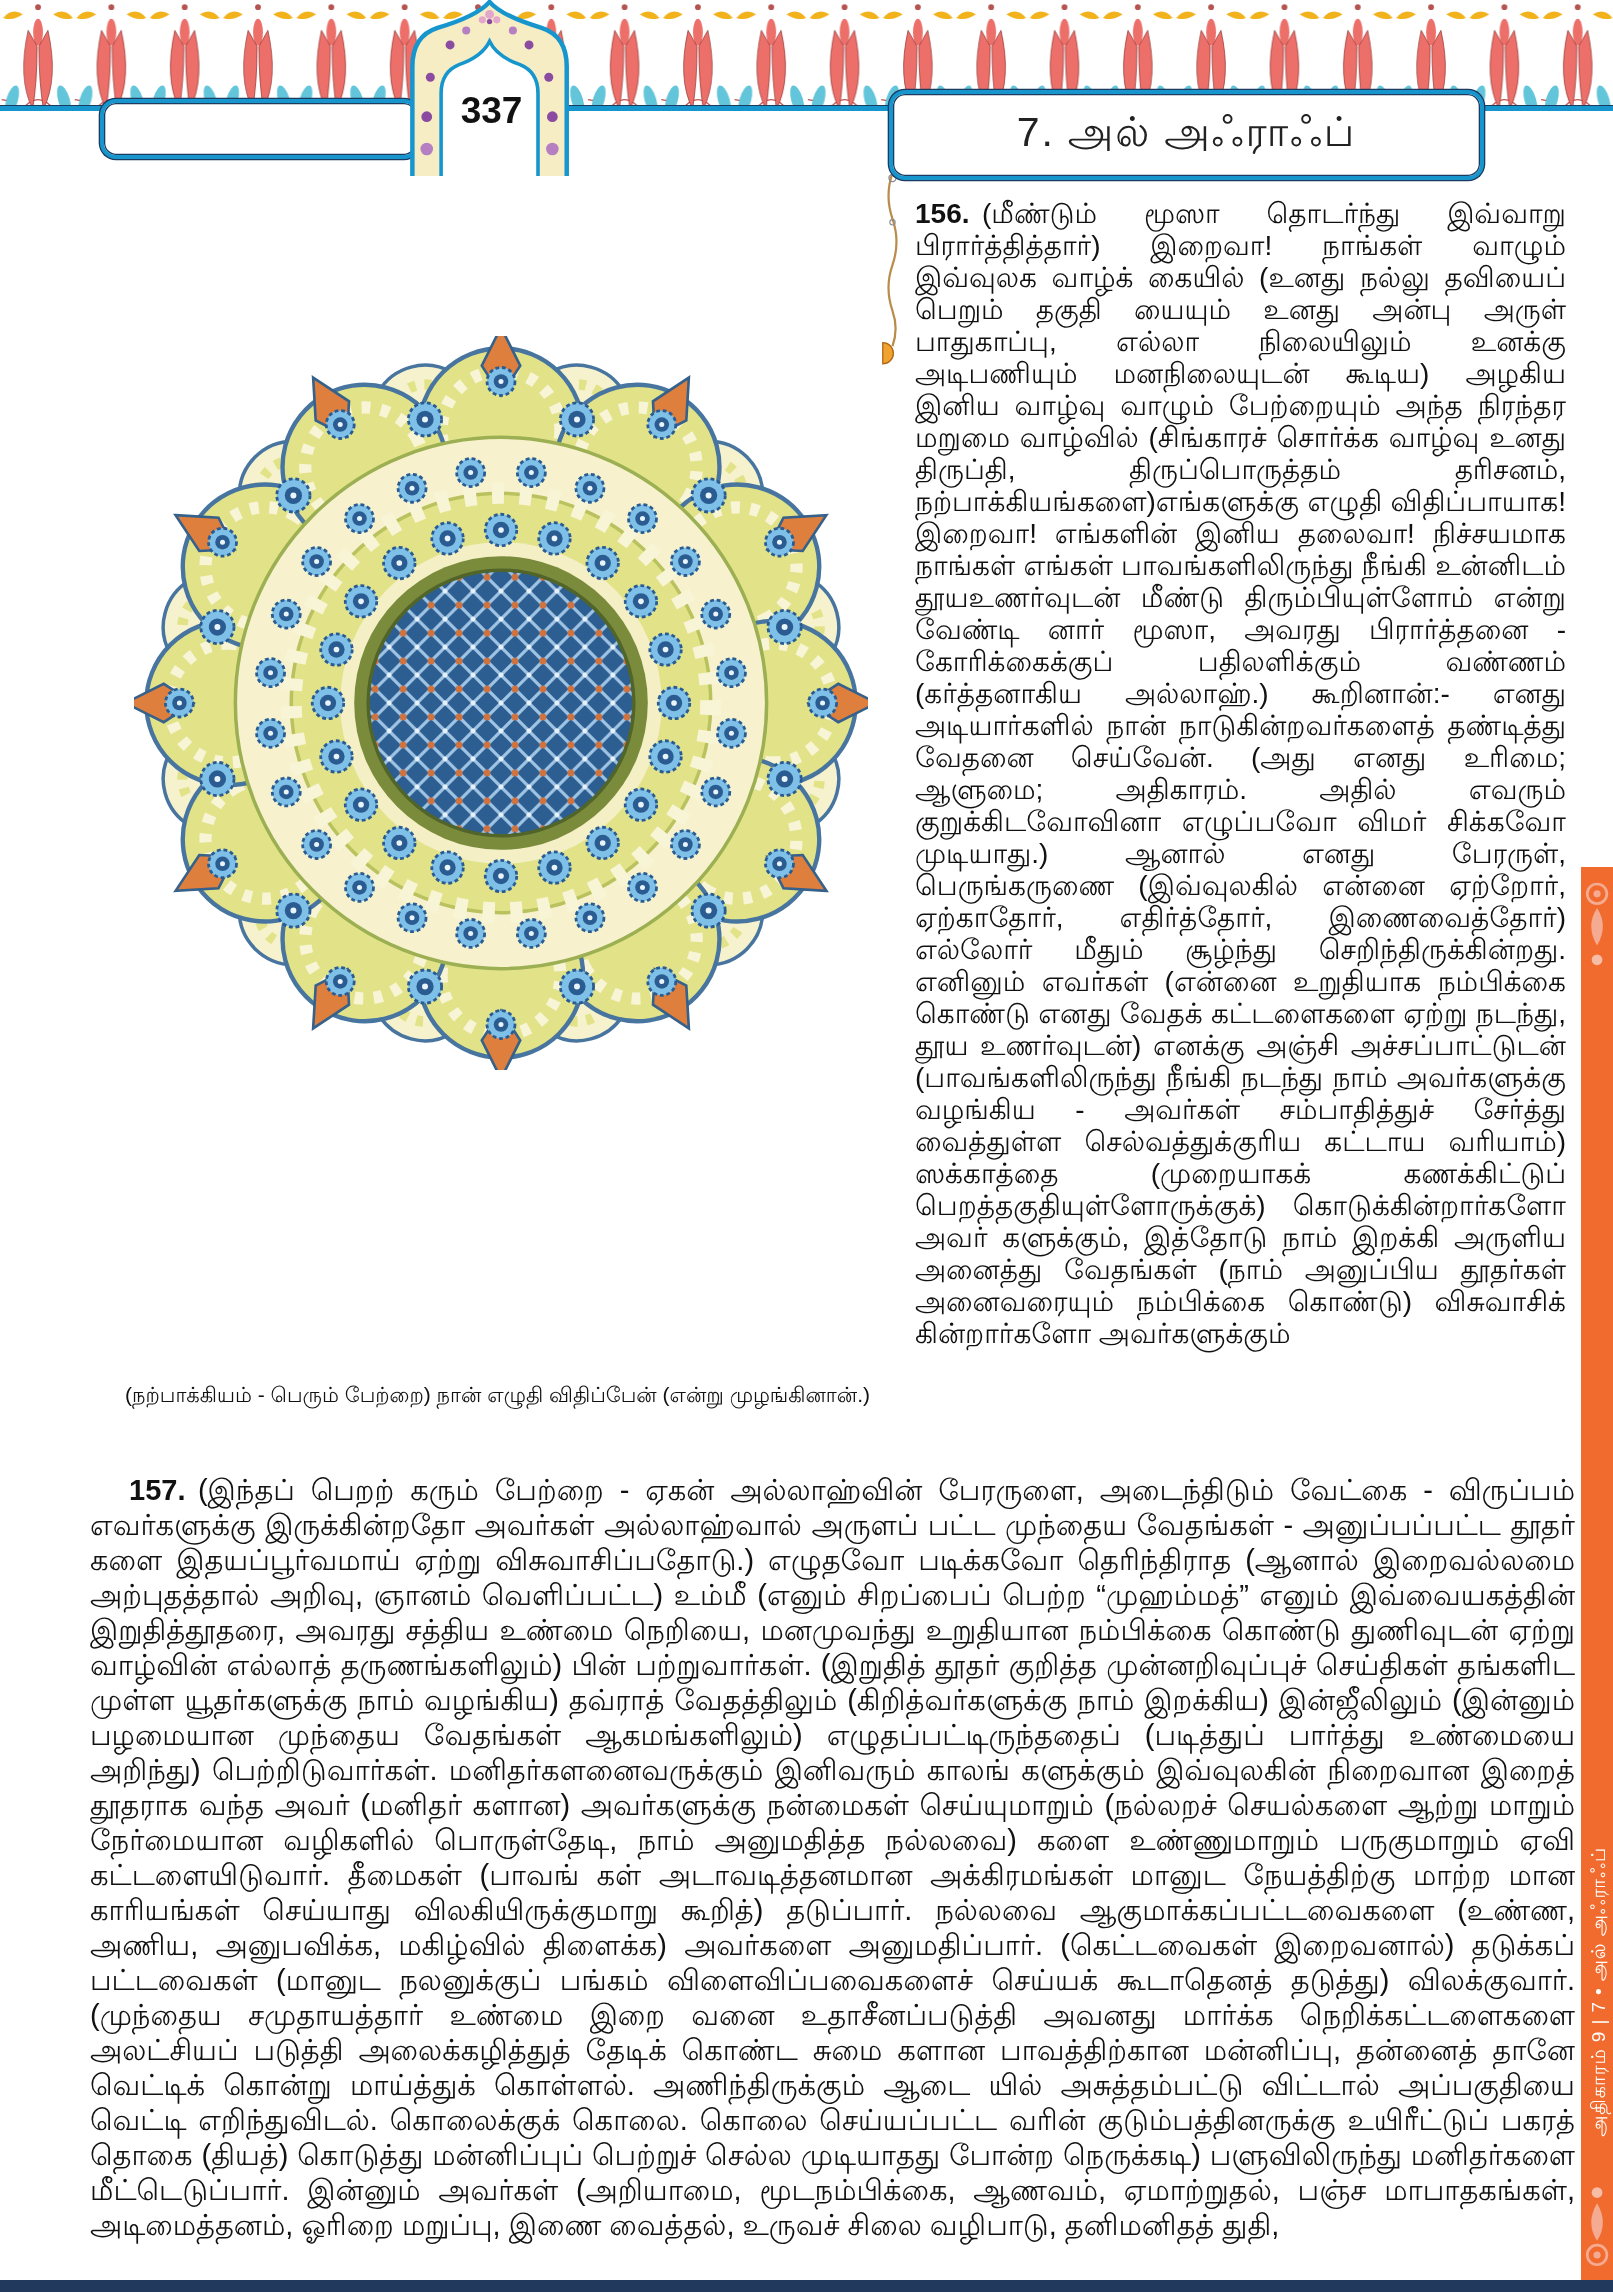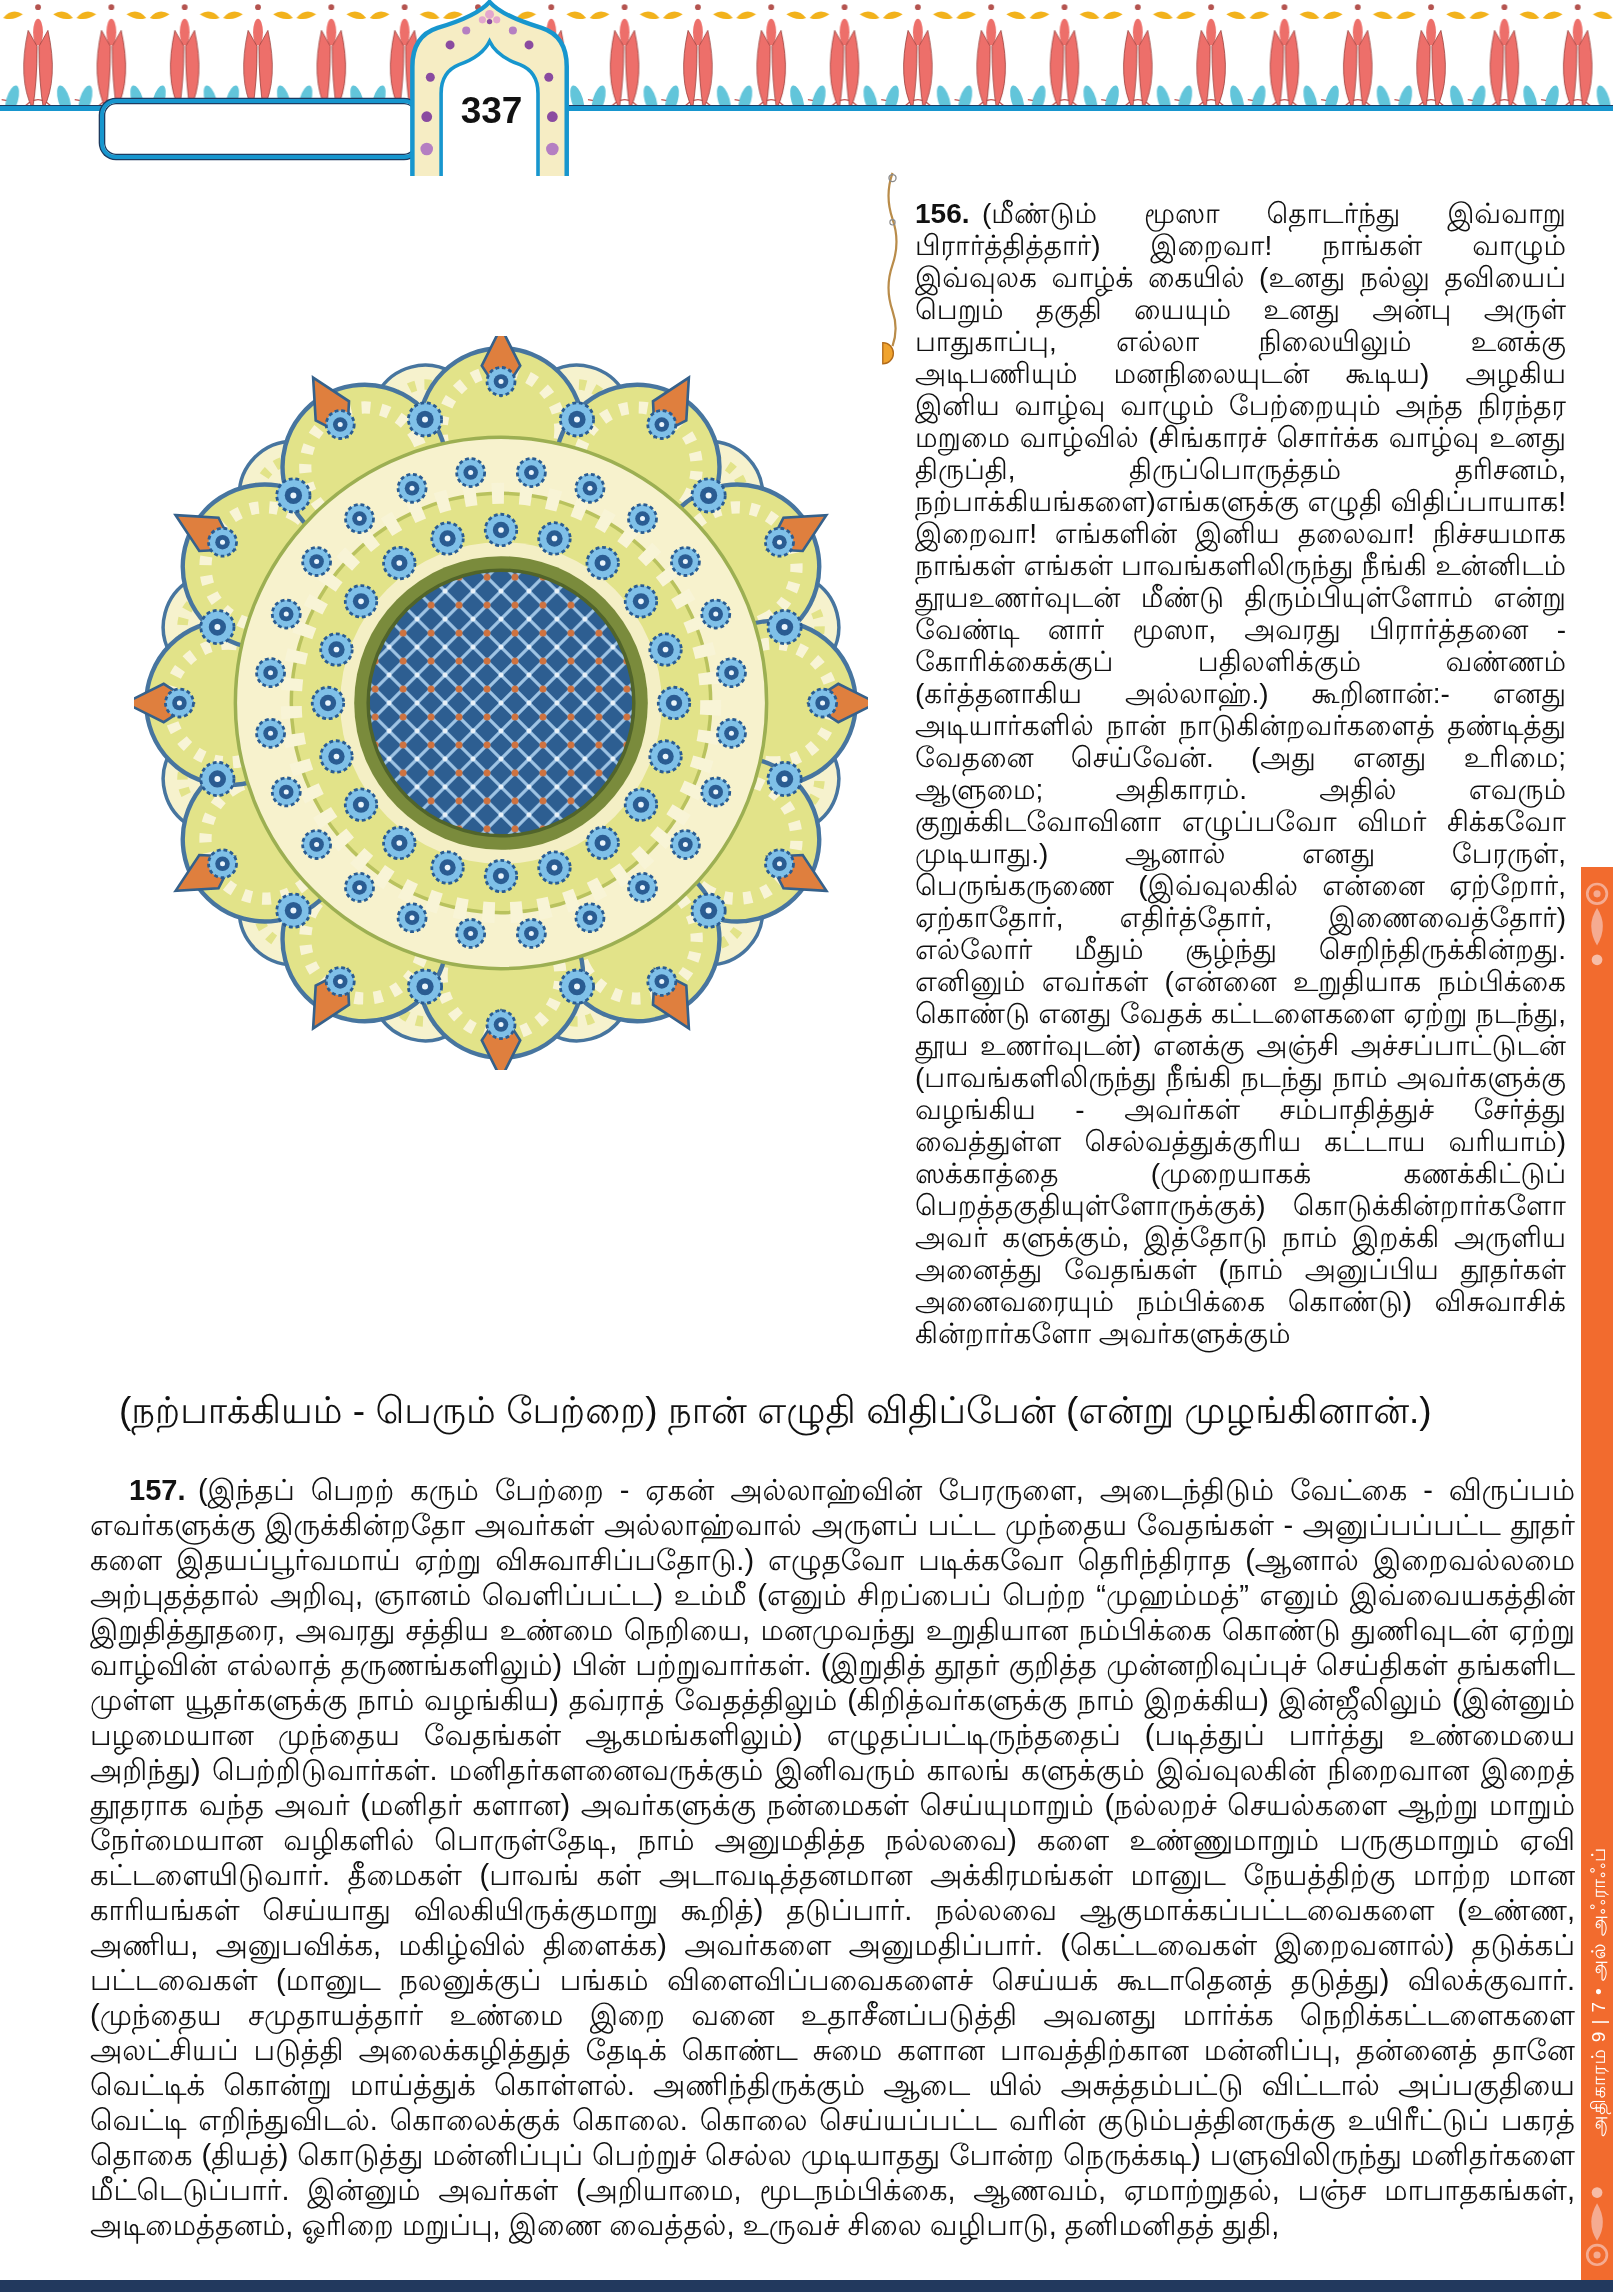--- a/index.html
+++ b/index.html
@@ -28,22 +28,22 @@
   .rosette{position:absolute;left:134px;top:336px;width:734px;height:734px;}
   
   .margin-orn{position:absolute;left:881px;top:168px;z-index:2;}
   
   .verse156{
     position:absolute;left:915px;top:170px;width:651px;height:1205px;
     font-size:28px;line-height:32px;text-align:justify;letter-spacing:0;
   }
   .verse-num{font-weight:bold;margin-right:12.5px;}
   .closing156{
-    position:absolute;left:90px;top:1356px;width:1487px;
-    font-size:37px;line-height:36px;text-indent:29px;
+    position:absolute;left:96px;top:1356px;width:1487px;
+    font-size:21px;line-height:36px;text-indent:29px;
   }
   .verse157{
     position:absolute;left:90px;top:1444px;width:1485px;height:772px;
     font-size:29px;line-height:35px;text-align:justify;text-indent:39px;
   }
   
   .sidebar{position:absolute;left:1581px;top:867px;width:33px;height:1413px;background:#f26b2e;z-index:5;}
   .sidebar-label{
     position:absolute;bottom:143px;left:50%;transform:translateX(-50%) rotate(180deg);
     writing-mode:vertical-rl;white-space:nowrap;
@@ -103,20 +103,23 @@
     </g>
     <g>
       <circle cx="92" cy="16" r="5" fill="#e3a7cd"></circle>
       <circle cx="84" cy="22" r="4" fill="#e3a7cd"></circle>
         <circle cx="100" cy="22" r="4" fill="#e3a7cd"></circle>
       <circle cx="92" cy="24" r="3" fill="#8a4ba0"></circle>
     </g>
   </svg>
   <div class="page-number">337</div>
 
+  <div class="header-panel panel-right">
+    <span class="surah-title">7. அல் அஃராஃப்</span>
+  </div>
 </div>
 
 <div class="rosette">
   <svg viewBox="-210 -210 420 420" width="734" height="734">
     <defs>
       <pattern id="lat" width="16" height="16" patternUnits="userSpaceOnUse">
         <rect width="16" height="16" fill="#2d5e91"></rect>
         <path d="M0,0 L16,16 M16,0 L0,16" stroke="#9fc4e4" stroke-width="1.8"></path>
         <circle cx="8" cy="8" r="2" fill="#cf7340"></circle>
         <circle cx="0" cy="0" r="1.4" fill="#e8f1f8"></circle>

